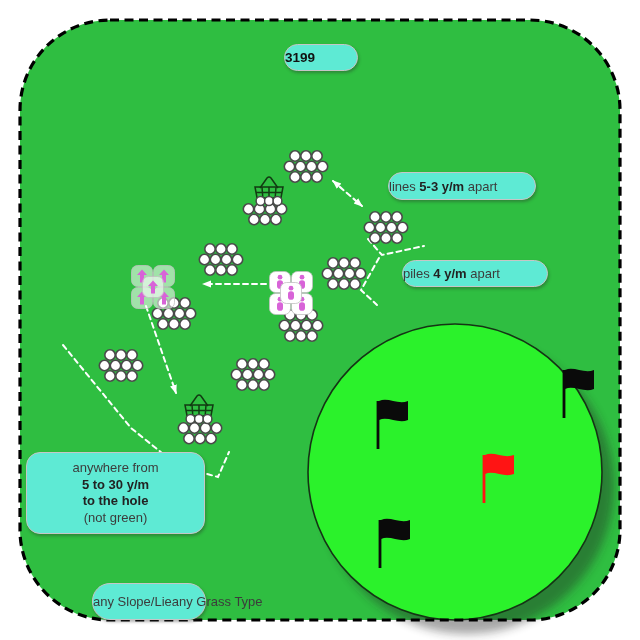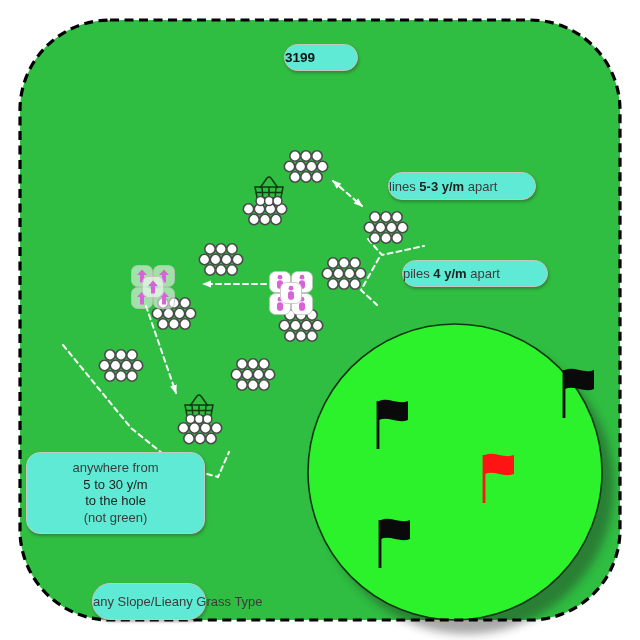--- a/index.html
+++ b/index.html
@@ -17,21 +17,21 @@
   .lbl span,.lbl b{white-space:pre;}
   .lbl b{color:#222;}
   .lbl-number{left:284px;top:44px;width:72px;height:25px;font-weight:bold;font-size:13.5px;color:#111;}
   .lbl-bucket{left:102px;top:180px;width:153px;height:23px;}
   .lbl-lines{left:388px;top:172px;width:146px;height:26px;}
   .lbl-piles{left:402px;top:260px;width:144px;height:25px;}
   .lbl-distance{
     left:26px;top:436px;width:137px;border-radius:14px;padding:7px 20px;
     flex-direction:column;line-height:16.5px;white-space:normal;text-align:center;margin-top:16px;
   }
-  .lbl-distance .bold{font-weight:normal;color:#222;}
+  .lbl-distance .bold{font-weight:bold;color:#222;}
   .lbl-conditions{
     left:92px;top:583px;width:112px;height:35px;border-radius:18px;
     flex-direction:row;line-height:16px;
   }
 </style>
 </head>
 <body>
 
 <div class="scene">
 

